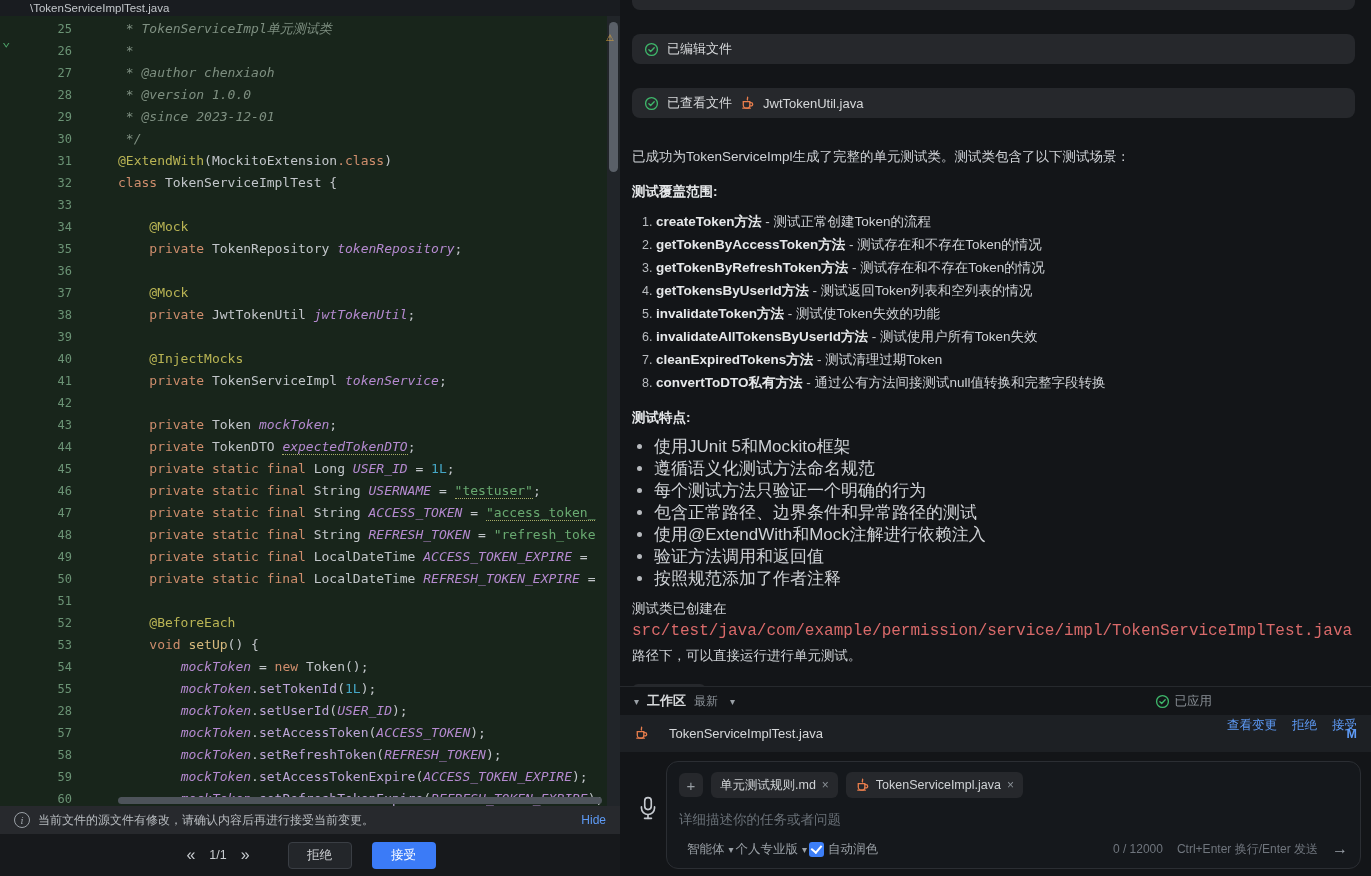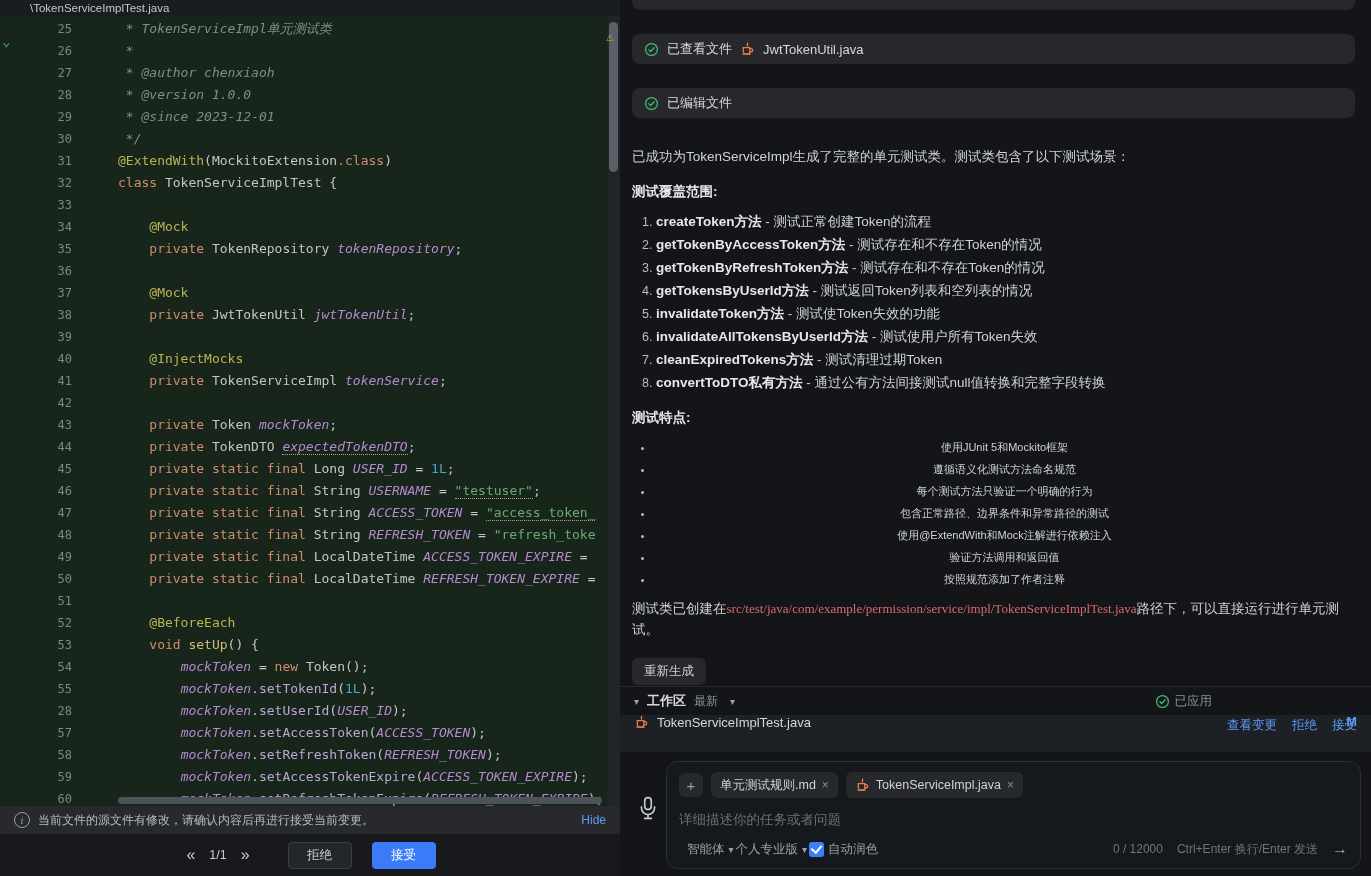--- a/index.html
+++ b/index.html
@@ -53,38 +53,38 @@
   .tool-card{margin-top:24px;height:30px;background:#26282c;border-radius:8px;display:flex;
              align-items:center;gap:8px;padding:0 12px;font-size:13px;color:#d6d8da;cursor:pointer;}
   .msg{color:#cfd2d6;font-size:13.5px;line-height:1.62;}
   .msg-intro{margin-top:28px;}
   .msg-title{margin-top:13px;font-weight:bold;color:#e6e8ea;}
   ol.coverage{margin:7px 0 0 0;padding-left:24px;}
   ol.coverage li{line-height:23px;color:#cfd2d6;font-size:13.5px;}
   ol.coverage li::marker{color:#b9bcc0;font-size:12.5px;}
   ol.coverage b{color:#e6e8ea;}
   ul.features{margin:7px 0 0 0;padding-left:22px;list-style:disc;}
-  ul.features li{line-height:22px;color:#cfd2d6;font-size:11px;text-align:center;}
+  ul.features li{line-height:22px;color:#cfd2d6;font-size:17px;}
   ul.features li::marker{color:#b9bcc0;}
   .msg-outro{margin-top:8px;}
-  .code-path{font-family:Liberation Serif, serif;font-size:13px;color:#d96a6a;}
+  .code-path{font-family:Liberation Mono, monospace;font-size:16px;color:#d96a6a;}
   .regen-btn{display:inline-flex;align-items:center;margin-top:17px;height:27px;padding:0 12px;
              background:#26282c;border-radius:6px;color:#cfd2d5;font-size:12.5px;cursor:pointer;}
 
   
   .chat-bottom{position:absolute;left:0;right:0;top:686px;bottom:0;background:#131518;}
   .ws-bar{height:28px;border-top:1px solid #26292d;display:flex;align-items:center;gap:8px;
           padding:0 14px;font-size:12.5px;}
   .ws-chevron{color:#9aa0a6;font-size:10px;}
   .ws-title{color:#d6d8da;font-weight:bold;font-size:13px;}
   .ws-filter{color:#8a9096;font-size:12px;display:flex;gap:12px;align-items:center;cursor:pointer;}
   .ws-right{margin-left:auto;display:flex;align-items:center;gap:15px;}
   .ws-applied{display:flex;align-items:center;gap:5px;color:#8a9096;}
   .ws-link{color:#5e9bf7;cursor:pointer;margin-top:48px;}
-  .file-row{height:37px;display:flex;align-items:flex-start;gap:8px;padding:0 14px;background:#1d2024;
+  .file-row{height:37px;display:flex;align-items:center;gap:20px;padding:0 14px;background:#1d2024;
             font-size:13px;color:#d6d8da;cursor:pointer;}
   .badge-m{margin-left:auto;color:#5e9bf7;font-size:12.5px;font-weight:bold;}
 
   .composer{position:relative;height:calc(100% - 65px);}
   .mic{position:absolute;left:17px;top:44px;cursor:pointer;}
   .input-box{position:absolute;left:46px;right:10px;top:9px;bottom:8px;background:#15181c;
              border:1px solid #2b2e33;border-radius:12px;padding:10px 12px;box-sizing:border-box;}
   .chips-row{display:flex;align-items:center;gap:8px;}
   .plus-btn{width:24px;height:24px;background:#26282c;border-radius:6px;color:#9aa0a6;font-size:15px;
             display:flex;align-items:center;justify-content:center;cursor:pointer;}
@@ -178,40 +178,40 @@
     <div class="chat-scroll">
       <div class="partial-card"></div>
 
       <div class="tool-card">
         <span><span class="check-icon">
     <svg width="15" height="15" viewBox="0 0 16 16" fill="none" stroke="#3fb86b" stroke-width="1.4" stroke-linecap="round" stroke-linejoin="round">
       <circle cx="8" cy="8" r="6.3"></circle>
       <path d="M5.2 8.3l1.9 1.9 3.8-4.1"></path>
     </svg>
   </span></span>
+        <span>已编辑文件</span>
+      </div>
+
+      <div class="tool-card">
+        <span><span class="check-icon">
+    <svg width="15" height="15" viewBox="0 0 16 16" fill="none" stroke="#3fb86b" stroke-width="1.4" stroke-linecap="round" stroke-linejoin="round">
+      <circle cx="8" cy="8" r="6.3"></circle>
+      <path d="M5.2 8.3l1.9 1.9 3.8-4.1"></path>
+    </svg>
+  </span></span>
         <span>已查看文件</span>
         <span><span class="java-icon">
     <svg width="15" height="15" viewBox="0 0 16 16" fill="none" stroke="#e87d4c" stroke-width="1.4" stroke-linecap="round">
       <path d="M8 1.2c1 1-1 1.6 0 3"></path>
       <path d="M3.5 6h7v3.5a3.5 3.5 0 0 1-7 0z"></path>
       <path d="M10.5 7h1.2a1.8 1.8 0 0 1 0 3.6h-1.2"></path>
       <path d="M3 13h8"></path>
     </svg>
   </span></span>
         <span>JwtTokenUtil.java</span>
-      </div>
-
-      <div class="tool-card">
-        <span><span class="check-icon">
-    <svg width="15" height="15" viewBox="0 0 16 16" fill="none" stroke="#3fb86b" stroke-width="1.4" stroke-linecap="round" stroke-linejoin="round">
-      <circle cx="8" cy="8" r="6.3"></circle>
-      <path d="M5.2 8.3l1.9 1.9 3.8-4.1"></path>
-    </svg>
-  </span></span>
-        <span>已编辑文件</span>
       </div>
 
       <div class="msg msg-intro">已成功为TokenServiceImpl生成了完整的单元测试类。测试类包含了以下测试场景：</div>
       <div class="msg msg-title">测试覆盖范围:</div>
       <ol class="coverage">
           <li><b>createToken方法</b><span> - 测试正常创建Token的流程</span></li>
           <li><b>getTokenByAccessToken方法</b><span> - 测试存在和不存在Token的情况</span></li>
           <li><b>getTokenByRefreshToken方法</b><span> - 测试存在和不存在Token的情况</span></li>
           <li><b>getTokensByUserId方法</b><span> - 测试返回Token列表和空列表的情况</span></li>
           <li><b>invalidateToken方法</b><span> - 测试使Token失效的功能</span></li>

